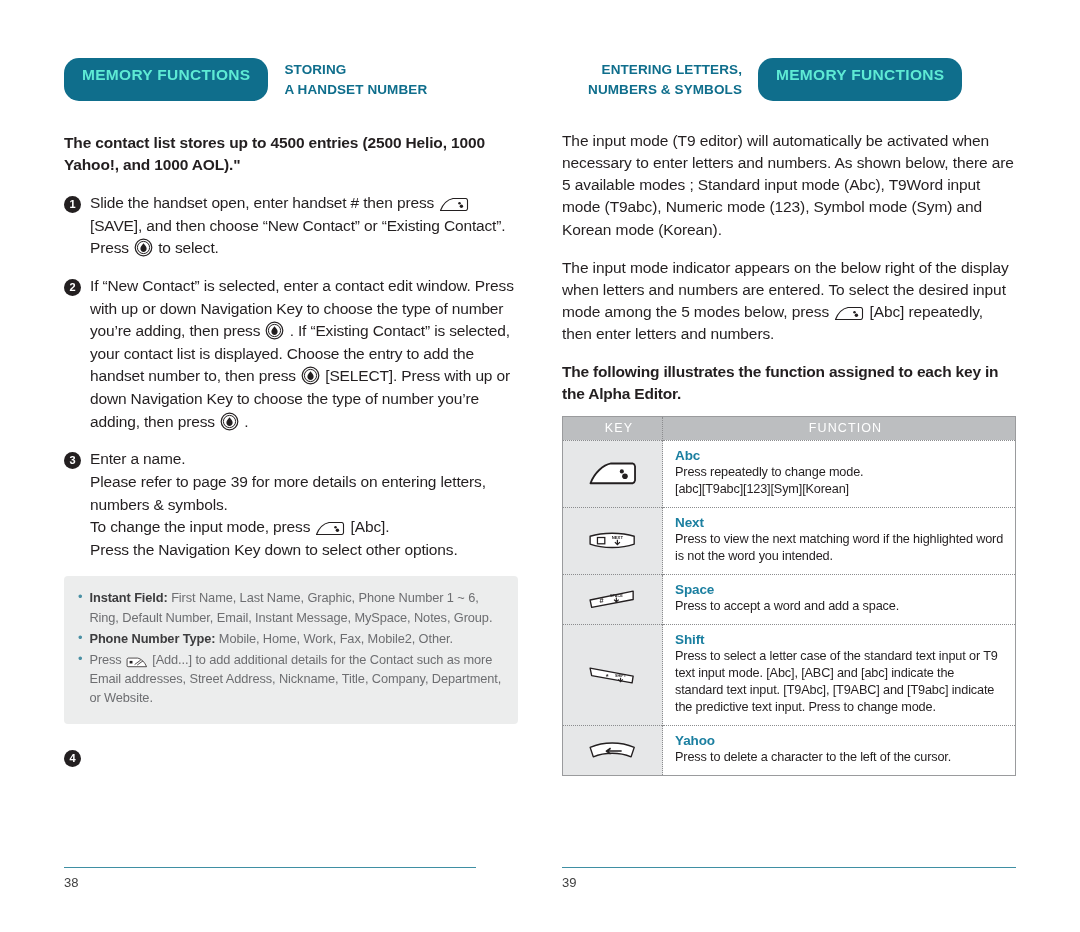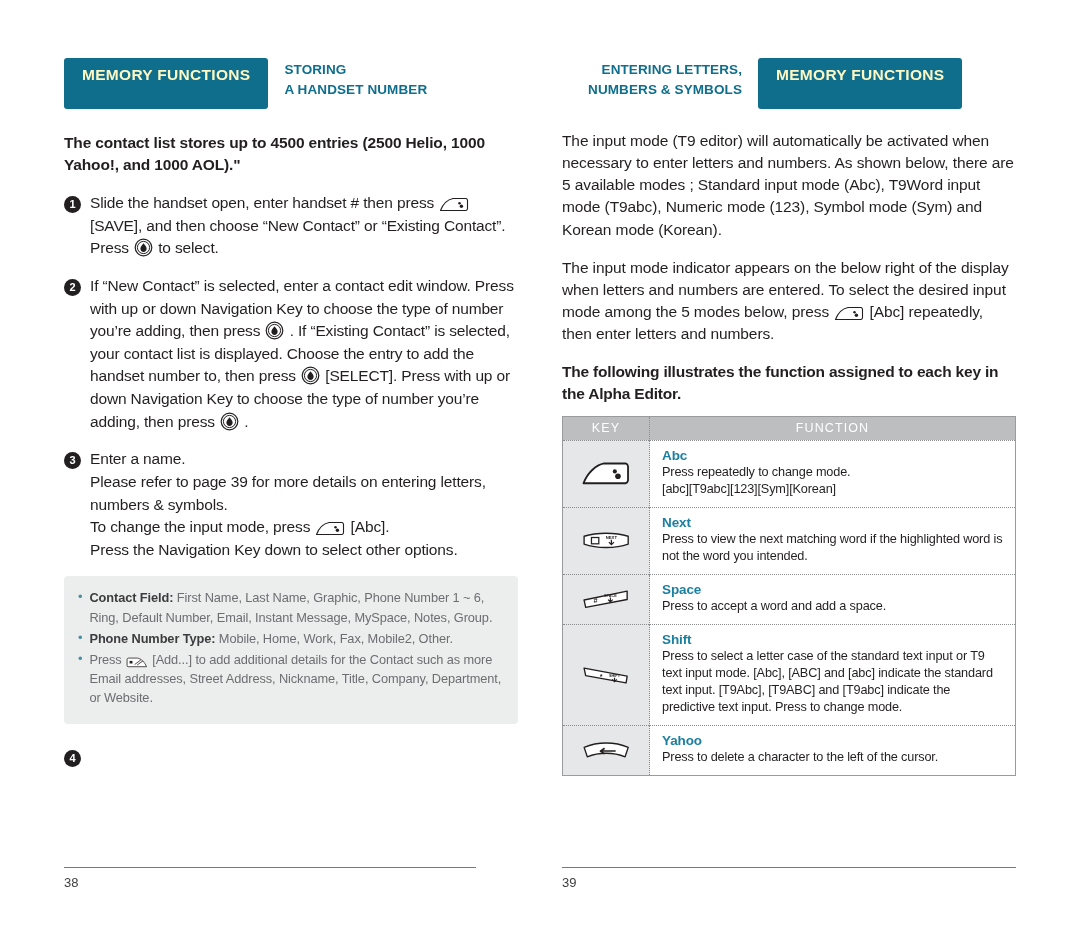--- a/index.html
+++ b/index.html
@@ -29,26 +29,26 @@
 
   
   .head-row {
     display: flex;
     align-items: flex-start;
     height: 48px;
   }
   .head-row.right { justify-content: flex-start; }
   .chapter-tab {
     background: #0f6e8c;
-    color: #fef9c3;
+    color: #5eead4;
     font-size: 15.5px;
     font-weight: bold;
     letter-spacing: 0.3px;
-    border-radius: 3px;
-    padding: 9px 18px 26px 18px;
+    border-radius: 15px;
+    padding: 9px 18px 18px 18px;
     white-space: nowrap;
     line-height: 1;
   }
   .head-title {
     color: #0f6e8c;
     font-size: 13.5px;
     font-weight: bold;
     line-height: 1.45;
     letter-spacing: 0.1px;
     white-space: pre-line;
@@ -154,21 +154,21 @@
     margin-top: 11px;
     border: 1px solid #9a9b9d;
     table-layout: fixed;
   }
   table.keytable th {
     background: #bcbec0;
     color: #ffffff;
     font-size: 12.5px;
     font-weight: normal;
     letter-spacing: 1.1px;
-    padding: 4px 0 5px 0;
+    padding: 4px 0 5px 13px;
     text-align: center;
   }
   table.keytable th.kcol { width: 86px; border-right: 1px dotted #8b8c8e; }
   table.keytable td.kcell {
     width: 86px;
     background: #e6e7e8;
     border-right: 1px dotted #8b8c8e;
     border-top: 1px dotted #8b8c8e;
     text-align: center;
     vertical-align: middle;
@@ -252,21 +252,21 @@
                 <path d="M1.5 13.5 C4 7 9 2.5 14 1.5 L27 1.5 A2 2 0 0 1 28.5 3.2 L28.5 11.8 A2 2 0 0 1 27 13.5 Z" fill="#fff" stroke="#231f20" stroke-width="1.1" stroke-linejoin="round"></path>
                 <circle cx="20.5" cy="6.3" r="1.25" fill="#231f20"></circle>
                 <circle cx="22.4" cy="9.2" r="1.7" fill="#231f20"></circle>
               </svg></span> [Abc].<br>Press the Navigation Key down to select other options.</div>
       </div>
     </div>
 
     <div class="notebox">
       <div class="note-item">
         <span class="note-bullet">•</span>
-        <span><b>Contact Field:</b> First Name, Last Name, Graphic, Phone Number 1 ~ 6, Ring, Default Number, Email, Instant Message, MySpace, Notes, Group.</span>
+        <span><b>Instant Field:</b> First Name, Last Name, Graphic, Phone Number 1 ~ 6, Ring, Default Number, Email, Instant Message, MySpace, Notes, Group.</span>
       </div>
       <div class="note-item">
         <span class="note-bullet">•</span>
         <span><b>Phone Number Type:</b> Mobile, Home, Work, Fax, Mobile2, Other.</span>
       </div>
       <div class="note-item">
         <span class="note-bullet">•</span>
         <span>Press <span class="kicon"><svg width="21.599999999999998" height="10.799999999999999" viewBox="0 0 30 15">
                 <path d="M1.5 3.2 A2 2 0 0 1 3 1.5 L16 1.5 C21 2.5 26 7 28.5 13.5 L3 13.5 A1.6 1.6 0 0 1 1.5 11.8 Z" fill="#fff" stroke="#231f20" stroke-width="1.1" stroke-linejoin="round"></path>
                 <rect x="5" y="5.4" width="4" height="3.6" fill="#231f20"></rect>

